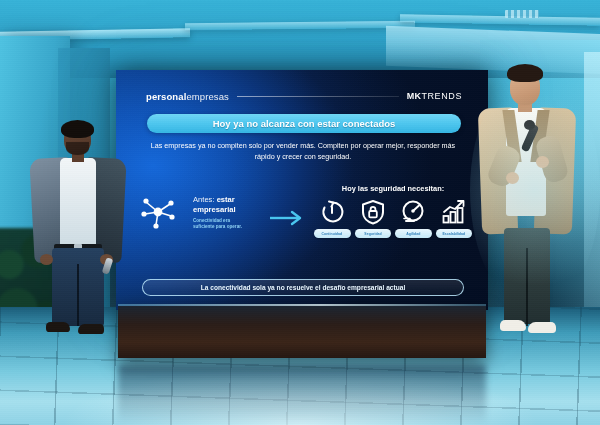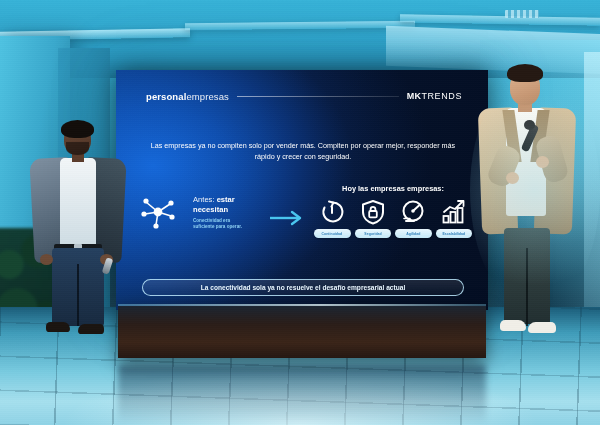--- a/index.html
+++ b/index.html
@@ -324,20 +324,23 @@
     <div class="sl-header">
       <div class="brand">
         <b>personal</b><span>empresas</span>
       </div>
       <div class="hdr-rule"></div>
       <div class="mklogo">
         <b>MK</b><i>TRENDS</i>
       </div>
     </div>
 
+    <div class="headline">
+      <span>Hoy ya no alcanza con estar conectados</span>
+    </div>
 
     <div class="para">Las empresas ya no compiten solo por vender más. Compiten por operar mejor, responder más rápido y crecer con seguridad.</div>
 
     <div class="antes">
       <svg class="net-ico" viewBox="0 0 40 40">
         <g stroke="#ffffff" stroke-width="1.6" fill="none">
           <line x1="20" y1="20" x2="8" y2="10"></line>
           <line x1="20" y1="20" x2="7" y2="22"></line>
           <line x1="20" y1="20" x2="32" y2="12"></line>
           <line x1="20" y1="20" x2="33" y2="24"></line>
@@ -346,33 +349,33 @@
         <circle cx="20" cy="20" r="4.4" fill="#ffffff"></circle>
         <circle cx="8" cy="9" r="2.6" fill="#ffffff"></circle>
         <circle cx="6" cy="22" r="2.6" fill="#ffffff"></circle>
         <circle cx="33" cy="11" r="2.6" fill="#ffffff"></circle>
         <circle cx="34" cy="25" r="2.6" fill="#ffffff"></circle>
         <circle cx="18" cy="34" r="2.6" fill="#ffffff"></circle>
       </svg>
       <div class="antes-txt">
         <div class="antes-title">
           <em>Antes: </em><b>estar</b><br>
-          <b>necesitan</b>
+          <b>empresarial</b>
         </div>
         <div class="antes-sub">Conectividad era suficiente para operar.</div>
       </div>
     </div>
 
     <svg class="arrow" viewBox="0 0 40 16">
       <line x1="2" y1="8" x2="30" y2="8" stroke="#49c6ef" stroke-width="2.4"></line>
       <polyline points="24,2 32,8 24,14" fill="none" stroke="#49c6ef" stroke-width="2.4" stroke-linecap="round" stroke-linejoin="round"></polyline>
     </svg>
 
     <div class="needs">
-      <div class="needs-title">Hoy las empresas empresas:</div>
+      <div class="needs-title">Hoy las seguridad necesitan:</div>
       <div class="needs-row">
 
         <div class="need">
           <svg class="need-ico" viewBox="0 0 26 26">
             <path d="M5.5 8.5 A9.5 9.5 0 1 0 13 3.5" fill="none" stroke="#fff" stroke-width="2" stroke-linecap="round"></path>
             <polyline points="10,2.5 14.5,3.6 12.4,7.6" fill="none" stroke="#fff" stroke-width="2" stroke-linecap="round" stroke-linejoin="round"></polyline>
             <line x1="13" y1="8" x2="13" y2="14" stroke="#fff" stroke-width="2" stroke-linecap="round"></line>
           </svg>
           <div class="need-pill">
             <span>Continuidad</span>

